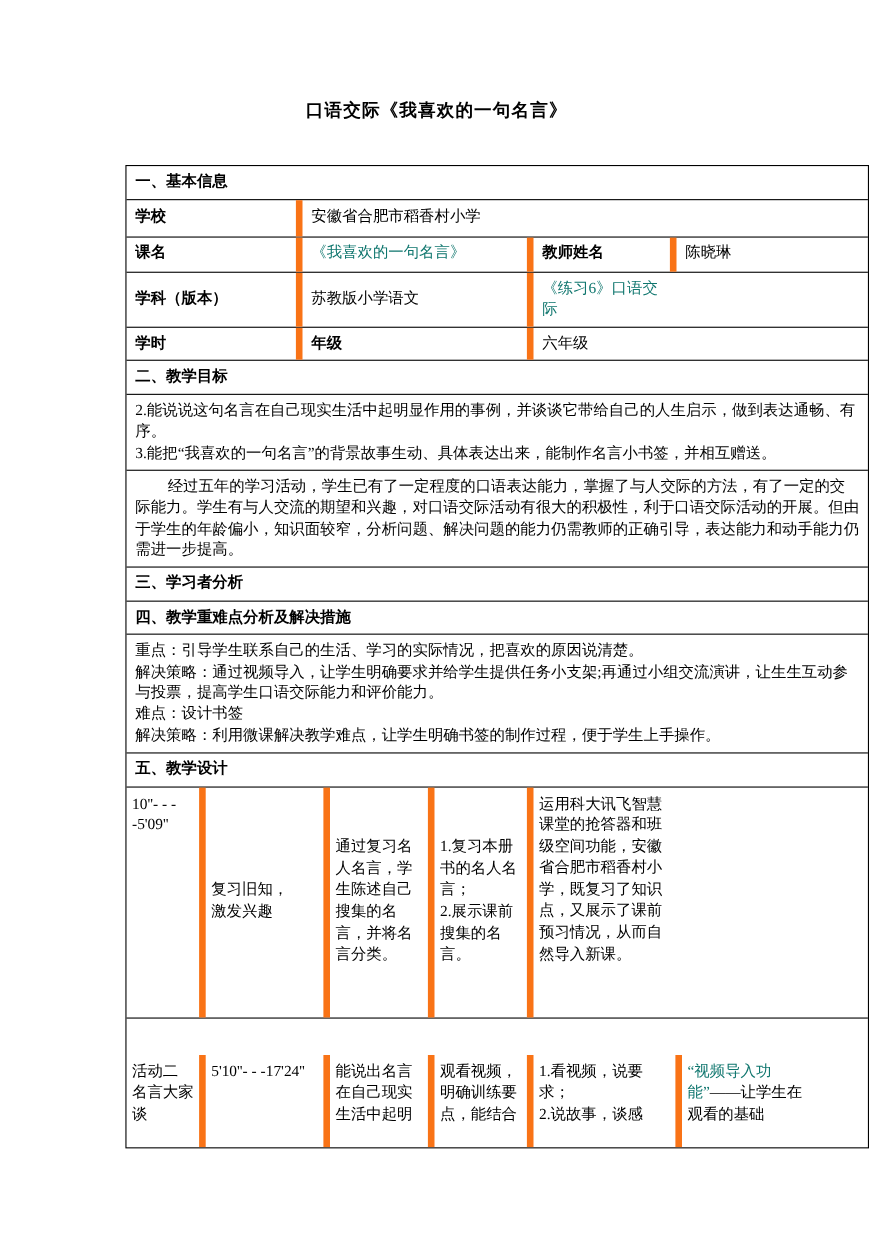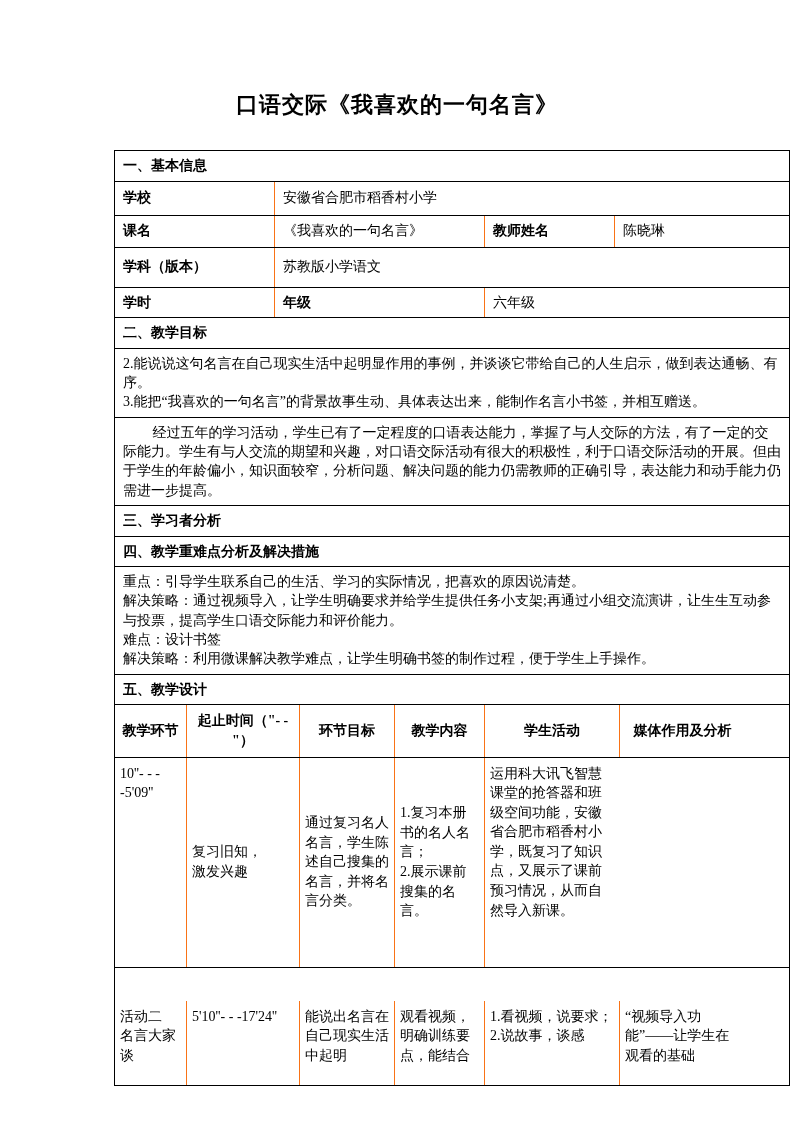--- a/index.html
+++ b/index.html
@@ -4,40 +4,40 @@
 <style>
   * { margin:0; padding:0; box-sizing:border-box; }
   html,body { background:#ffffff; }
   .page {
     width:794px; height:1123px; margin:0 auto; background:#fff;
     position:relative; overflow:hidden; color:#000;
     font-family:"Liberation Serif","DejaVu Serif",serif;
   }
   .doc-title {
     position:absolute; top:90px; left:0; width:100%;
-    text-align:center; font-size:22px; font-weight:bold; letter-spacing:1px;
+    text-align:center; font-size:16px; font-weight:bold; letter-spacing:1px;
   }
   .tbl {
     position:absolute; top:150px; left:114px; width:676px;
     border:1px solid #000; background:#fff;
   }
   .row { display:grid; border-bottom:1px solid #000; }
   .row.last { border-bottom:none; }
   .cols1 { grid-template-columns:1fr; }
   .cols4 { grid-template-columns:160px 210px 130px 130px; }
   .cols6 { grid-template-columns:72px 113px 95px 90px 135px 125px; }
   .cell {
-    display:block; border-right:1px solid #f97316;
+    display:block; border-right:6px solid #f97316;
     padding:5px 8px; font-size:14px; line-height:1.4;
   }
   .cell:last-child { border-right:none; }
   .vc { display:flex; flex-direction:column; justify-content:center; }
   .sp3 { grid-column:span 3; }
   .bold { font-weight:bold; }
-  .gray { color:#000000; }
+  .gray { color:#0f766e; }
   .h30 { min-height:30px; } .h34 { min-height:34px; }
   .h32 { min-height:32px; } .h40 { min-height:40px; }
   .para { line-height:1.38; }
   .indent { text-indent:2.1em; }
   .pre { white-space:pre-line; }
   .dcell { padding:6px 5px; }
   .dhead { min-height:48px; }
   .dhead .cell { display:flex; flex-direction:column; justify-content:center; text-align:center; font-weight:bold; }
   .drow1 { min-height:210px; }
   .drow2 { height:84px; overflow:hidden;margin-top:33px; }
@@ -63,20 +63,21 @@
     <div class="row cols4 h32">
       <div class="cell vc bold">课名</div>
       <div class="cell vc gray">《我喜欢的一句名言》</div>
       <div class="cell vc bold">教师姓名</div>
       <div class="cell vc">陈晓琳</div>
     </div>
 
     <div class="row cols4 h40">
       <div class="cell vc bold">学科（版本）</div>
       <div class="cell vc">苏教版小学语文</div>
+      <div class="cell vc gray">《练习6》口语交际</div>
     </div>
 
     <div class="row cols4 h30">
       <div class="cell vc bold">学时</div>
       <div class="cell vc bold">年级</div>
       <div class="cell vc">六年级</div>
     </div>
 
     <div class="row cols1">
       <div class="cell bold">二、教学目标</div>
@@ -106,28 +107,20 @@
         <div class="para">解决策略：通过视频导入，让学生明确要求并给学生提供任务小支架;再通过小组交流演讲，让生生互动参与投票，提高学生口语交际能力和评价能力。</div>
         <div class="para">难点：设计书签</div>
         <div class="para">解决策略：利用微课解决教学难点，让学生明确书签的制作过程，便于学生上手操作。</div>
       </div>
     </div>
 
     <div class="row cols1 h30">
       <div class="cell vc bold">五、教学设计</div>
     </div>
 
-    <div class="row cols6 dhead">
-      <div class="cell dcell">教学环节</div>
-      <div class="cell dcell">起止时间（"- - "）</div>
-      <div class="cell dcell">环节目标</div>
-      <div class="cell dcell">教学内容</div>
-      <div class="cell dcell">学生活动</div>
-      <div class="cell dcell">媒体作用及分析</div>
-    </div>
 
     <div class="row cols6 drow1">
       <div class="cell dcell">10''- - - -5'09''</div>
       <div class="cell dcell vc pre">复习旧知，
 激发兴趣</div>
       <div class="cell dcell vc">通过复习名人名言，学生陈述自己搜集的名言，并将名言分类。</div>
       <div class="cell dcell vc pre">1.复习本册书的名人名言；
 2.展示课前搜集的名言。</div>
       <div class="cell dcell">运用科大讯飞智慧课堂的抢答器和班级空间功能，安徽省合肥市稻香村小学，既复习了知识点，又展示了课前预习情况，从而自然导入新课。</div>
     </div>

